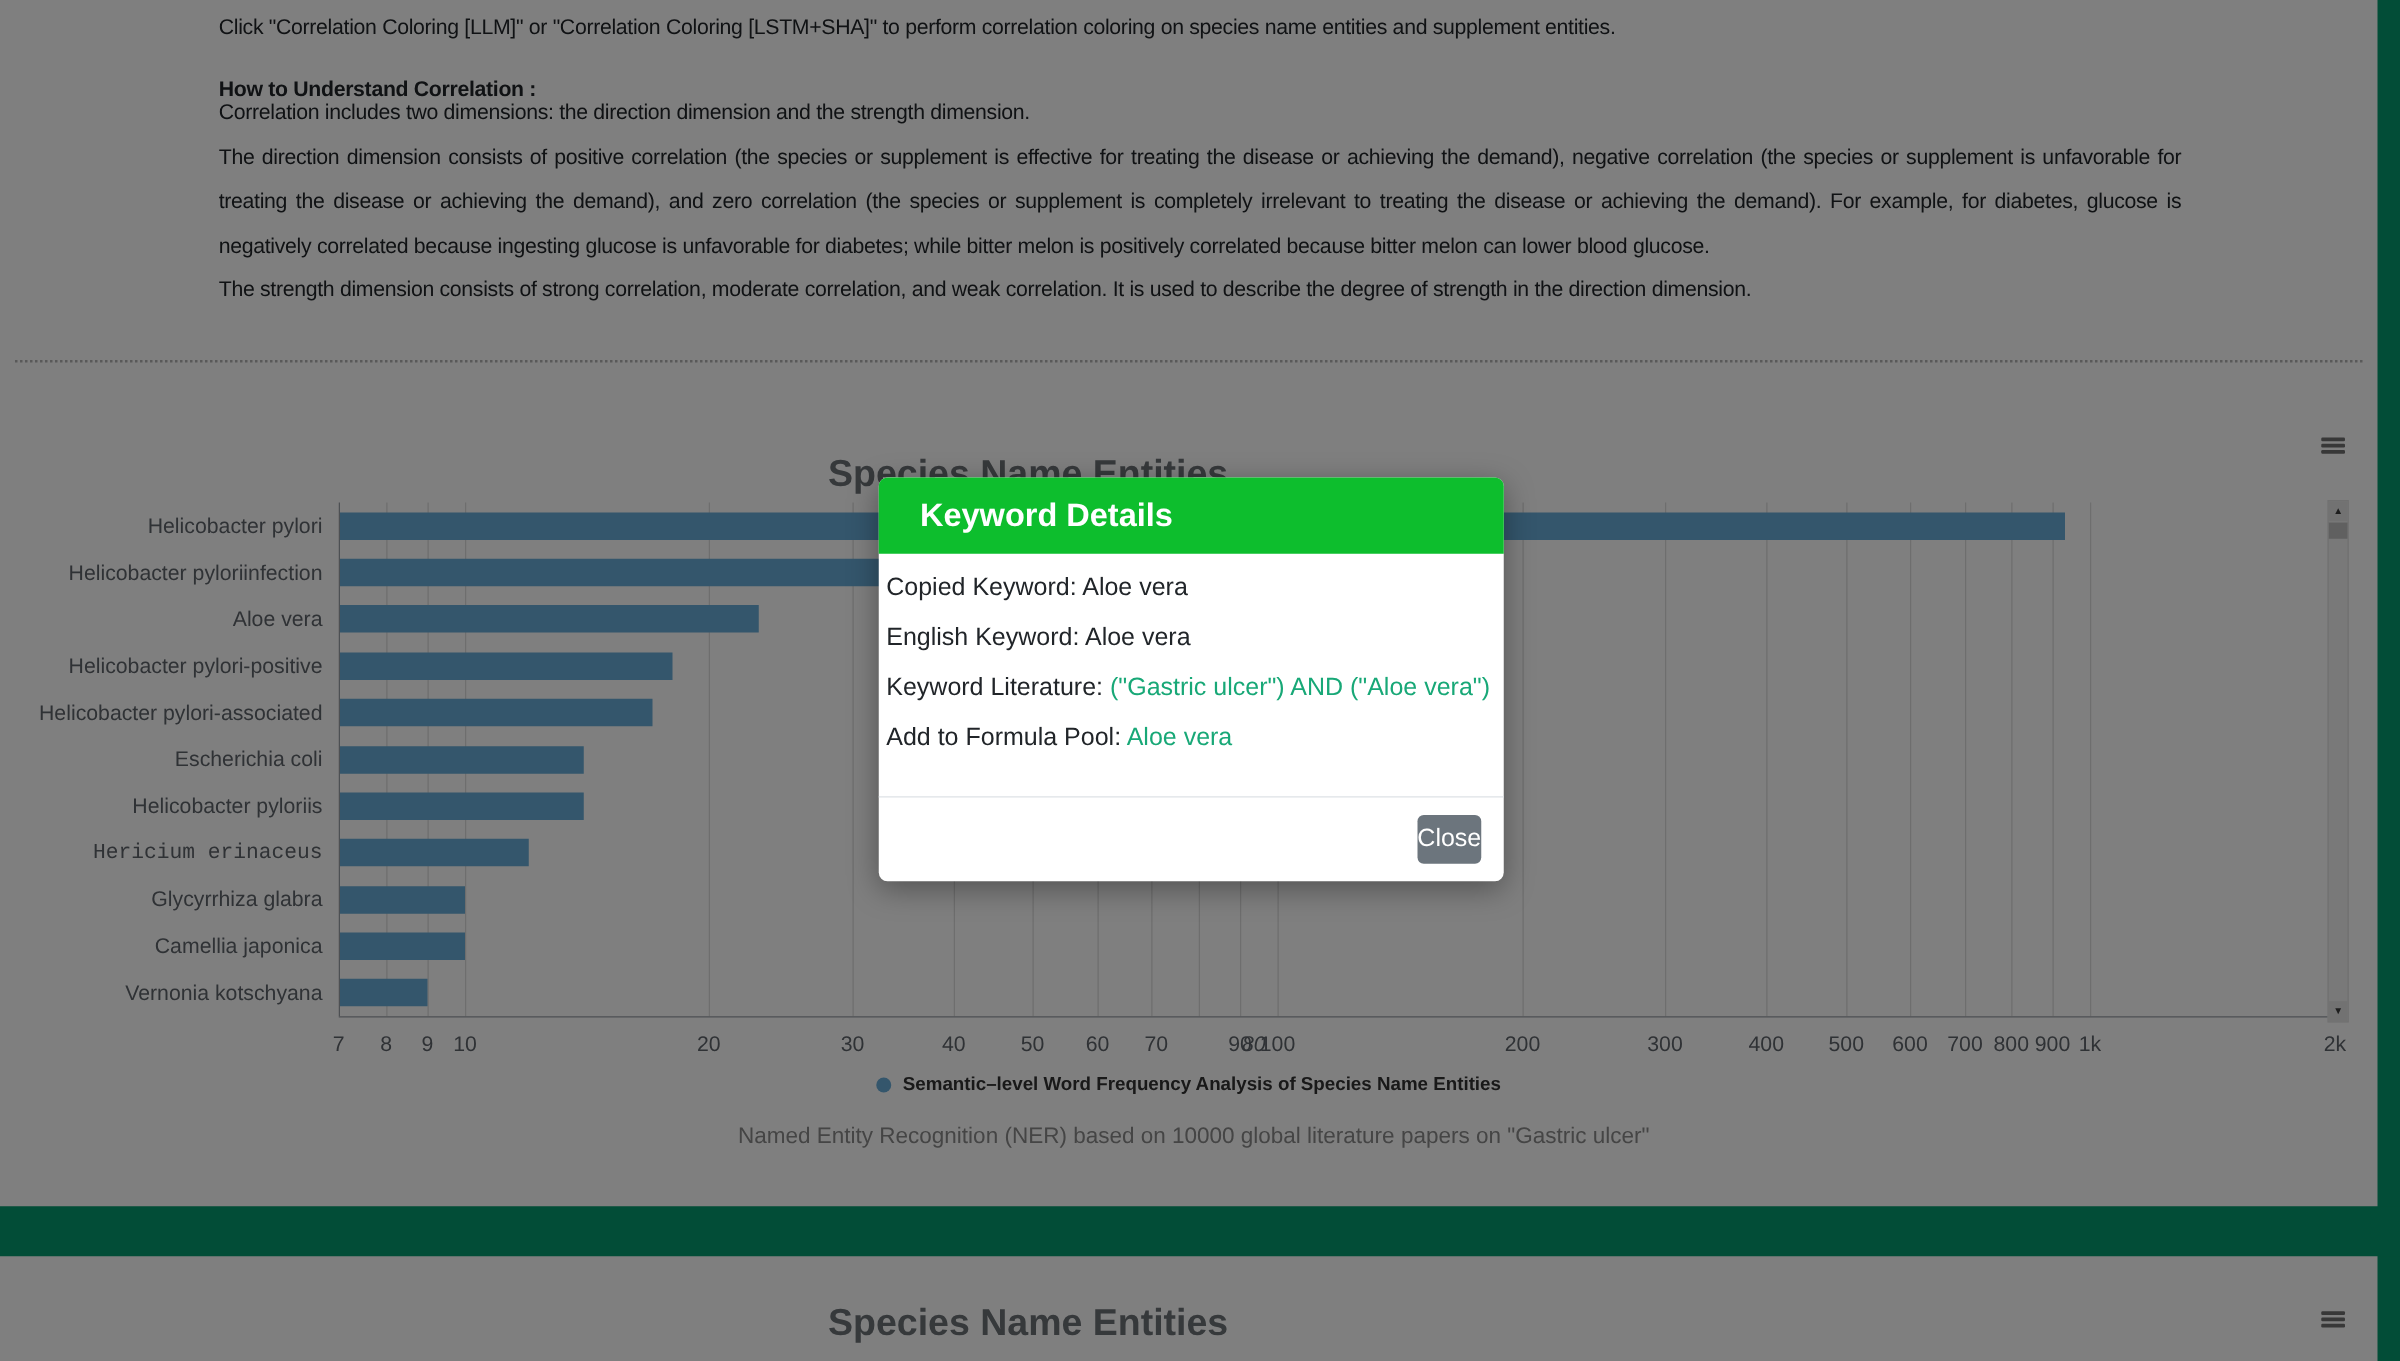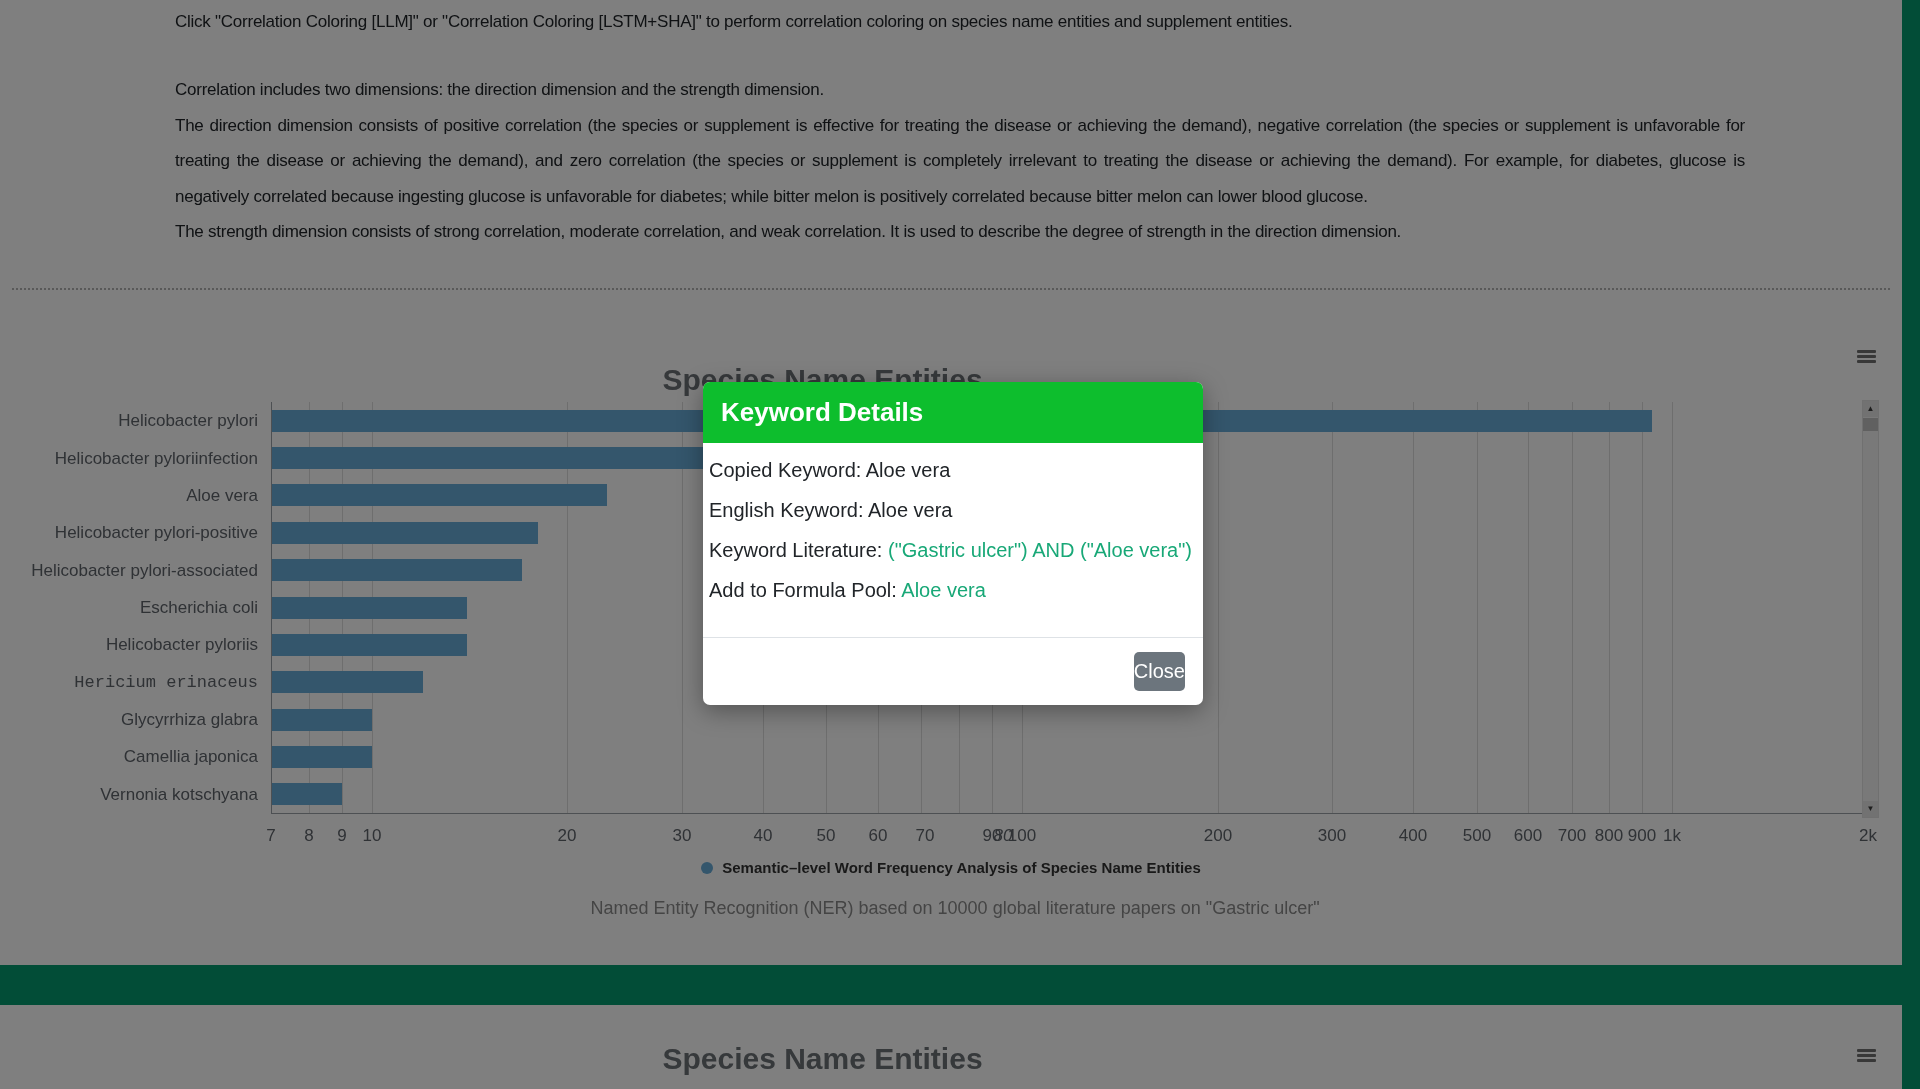--- a/index.html
+++ b/index.html
@@ -45,34 +45,35 @@
   .legend-dot{width:12px;height:12px;border-radius:50%;}
   .legend-text{font-size:15px;font-weight:600;color:#333333;}
   .chart-subtitle{position:absolute;left:0;top:898px;width:1910px;text-align:center;font-size:18px;color:#8a8a8a;}
 
   .green-band{position:absolute;left:0;top:965px;width:1920px;height:40px;background:#049A6E;}
 
   
   .backdrop{position:absolute;left:0;top:0;width:1920px;height:1089px;background:rgba(0,0,0,0.5);z-index:100;}
   .modal{position:absolute;left:703px;top:382px;width:500px;z-index:101;background:#ffffff;border-radius:7px;box-shadow:0 6px 24px rgba(0,0,0,0.35);}
   .modal-header{height:61px;background:#0DBE2D;border-radius:7px 7px 0 0;}
-  .modal-header h2{margin:0;padding-left:18px;line-height:61px;font-size:26px;font-weight:bold;color:#ffffff;border-radius:23px;}
+  .modal-header h2{margin:0;padding-left:33px;line-height:61px;font-size:26px;font-weight:bold;color:#ffffff;border-radius:23px;}
   .modal-body{padding:14px 18px 20px 6px;}
   .modal-row{font-size:20px;color:#212529;line-height:26px;margin-bottom:14px;white-space:nowrap;}
   .modal-link{color:#18A877;cursor:pointer;text-decoration:none;}
   .modal-footer{border-top:1px solid #dee2e6;height:67px;text-align:right;}
   .close-btn{margin:14px 18px 0 0;display:inline-block;background:#6C757D;color:#ffffff;font-size:20px;line-height:39px;padding:0 0;border:none;border-radius:5px;cursor:pointer;font-family:"Liberation Sans",sans-serif;}
 </style>
 </head>
 <body>
 
 <div class="page">
   <div class="content">
 
     <p class="intro" id="intro-line" style="position:absolute;">Click "Correlation Coloring [LLM]" or "Correlation Coloring [LSTM+SHA]" to perform correlation coloring on species name entities and supplement entities.</p>
+    <p class="intro" id="intro-heading" style="position:absolute;">How to Understand Correlation :</p>
     <div class="intro" id="intro-paras" style="position:absolute;">
       <p>Correlation includes two dimensions: the direction dimension and the strength dimension.</p>
       <p class="just">The direction dimension consists of positive correlation (the species or supplement is effective for treating the disease or achieving the demand), negative correlation (the species or supplement is unfavorable for treating the disease or achieving the demand), and zero correlation (the species or supplement is completely irrelevant to treating the disease or achieving the demand). For example, for diabetes, glucose is negatively correlated because ingesting glucose is unfavorable for diabetes; while bitter melon is positively correlated because bitter melon can lower blood glucose.</p>
       <p>The strength dimension consists of strong correlation, moderate correlation, and weak correlation. It is used to describe the degree of strength in the direction dimension.</p>
     </div>
 
     <div class="divider"></div>
 
     <div class="chart-title" id="chart1-title">Species Name Entities</div>
     <div class="toolbox" id="toolbox1">

